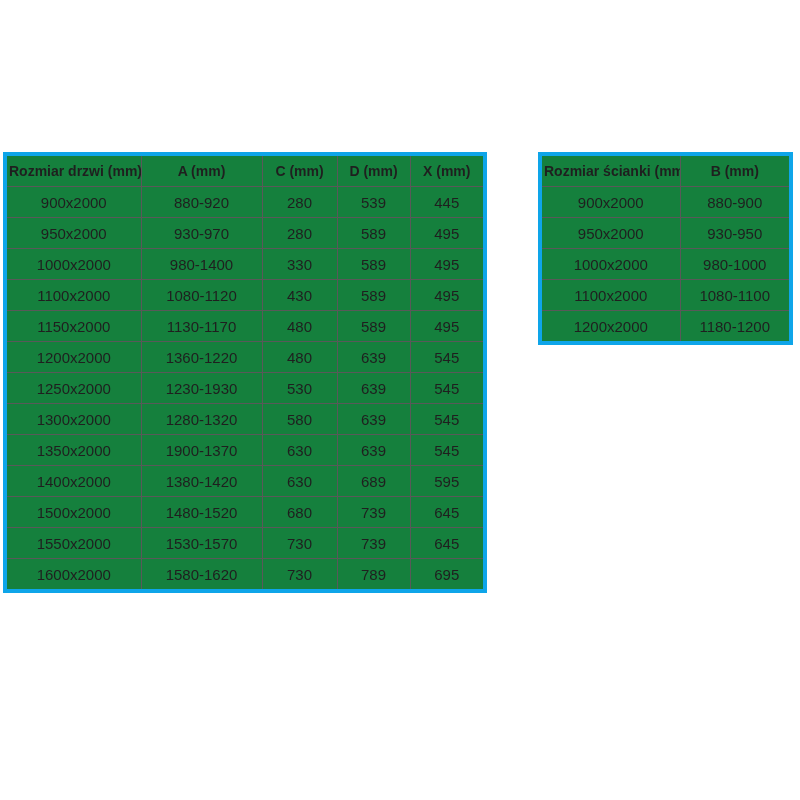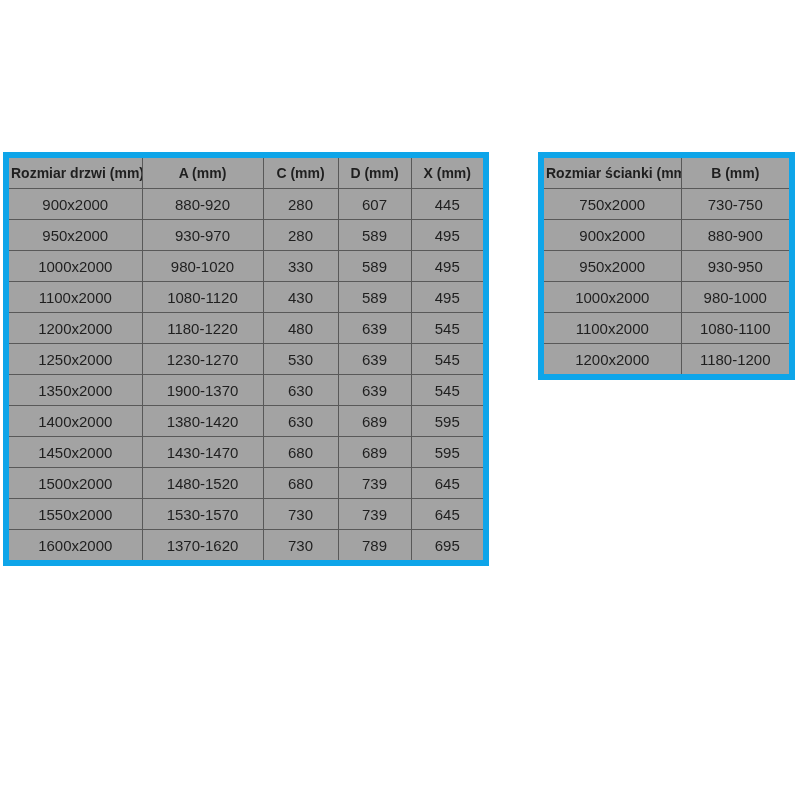--- a/index.html
+++ b/index.html
@@ -14,22 +14,22 @@
     position: relative;
     width: 800px;
     height: 800px;
     background: #ffffff;
     overflow: hidden;
   }
   table.spec {
     position: absolute;
     border-collapse: collapse;
     table-layout: fixed;
-    background: #a3a3a3;
-    border: 6px solid #0ea5e9;
+    background: #15803d;
+    border: 4px solid #0ea5e9;
     color: #1f1f1f;
   }
   table.spec th, table.spec td {
     border: 1px solid #595959;
     text-align: center;
     vertical-align: middle;
     height: 30px;
     padding: 0 2px;
     white-space: nowrap;
     overflow: hidden;
@@ -73,120 +73,123 @@
           <th>C (mm)</th>
           <th>D (mm)</th>
           <th>X (mm)</th>
         </tr>
     </thead>
     <tbody>
         <tr>
           <td>900x2000</td>
           <td>880-920</td>
           <td>280</td>
-          <td>607</td>
+          <td>539</td>
           <td>445</td>
         </tr>
         <tr>
           <td>950x2000</td>
           <td>930-970</td>
           <td>280</td>
           <td>589</td>
           <td>495</td>
         </tr>
         <tr>
           <td>1000x2000</td>
-          <td>980-1020</td>
+          <td>980-1400</td>
           <td>330</td>
           <td>589</td>
           <td>495</td>
         </tr>
         <tr>
           <td>1100x2000</td>
           <td>1080-1120</td>
           <td>430</td>
           <td>589</td>
           <td>495</td>
         </tr>
         <tr>
+          <td>1150x2000</td>
+          <td>1130-1170</td>
+          <td>480</td>
+          <td>589</td>
+          <td>495</td>
+        </tr>
+        <tr>
           <td>1200x2000</td>
-          <td>1180-1220</td>
+          <td>1360-1220</td>
           <td>480</td>
           <td>639</td>
           <td>545</td>
         </tr>
         <tr>
           <td>1250x2000</td>
-          <td>1230-1270</td>
+          <td>1230-1930</td>
           <td>530</td>
+          <td>639</td>
+          <td>545</td>
+        </tr>
+        <tr>
+          <td>1300x2000</td>
+          <td>1280-1320</td>
+          <td>580</td>
           <td>639</td>
           <td>545</td>
         </tr>
         <tr>
           <td>1350x2000</td>
           <td>1900-1370</td>
           <td>630</td>
           <td>639</td>
           <td>545</td>
         </tr>
         <tr>
           <td>1400x2000</td>
           <td>1380-1420</td>
           <td>630</td>
           <td>689</td>
           <td>595</td>
         </tr>
         <tr>
-          <td>1450x2000</td>
-          <td>1430-1470</td>
-          <td>680</td>
-          <td>689</td>
-          <td>595</td>
-        </tr>
-        <tr>
           <td>1500x2000</td>
           <td>1480-1520</td>
           <td>680</td>
           <td>739</td>
           <td>645</td>
         </tr>
         <tr>
           <td>1550x2000</td>
           <td>1530-1570</td>
           <td>730</td>
           <td>739</td>
           <td>645</td>
         </tr>
         <tr>
           <td>1600x2000</td>
-          <td>1370-1620</td>
+          <td>1580-1620</td>
           <td>730</td>
           <td>789</td>
           <td>695</td>
         </tr>
       </tbody>
   </table>
 
   <table class="spec" id="wall-table">
     <colgroup>
       <col style="width:140px">
       <col style="width:111px">
     </colgroup>
     <thead>
       <tr>
           <th>Rozmiar ścianki (mm)</th>
           <th>B (mm)</th>
         </tr>
     </thead>
     <tbody>
         <tr>
-          <td>750x2000</td>
-          <td>730-750</td>
-        </tr>
-        <tr>
           <td>900x2000</td>
           <td>880-900</td>
         </tr>
         <tr>
           <td>950x2000</td>
           <td>930-950</td>
         </tr>
         <tr>
           <td>1000x2000</td>
           <td>980-1000</td>

